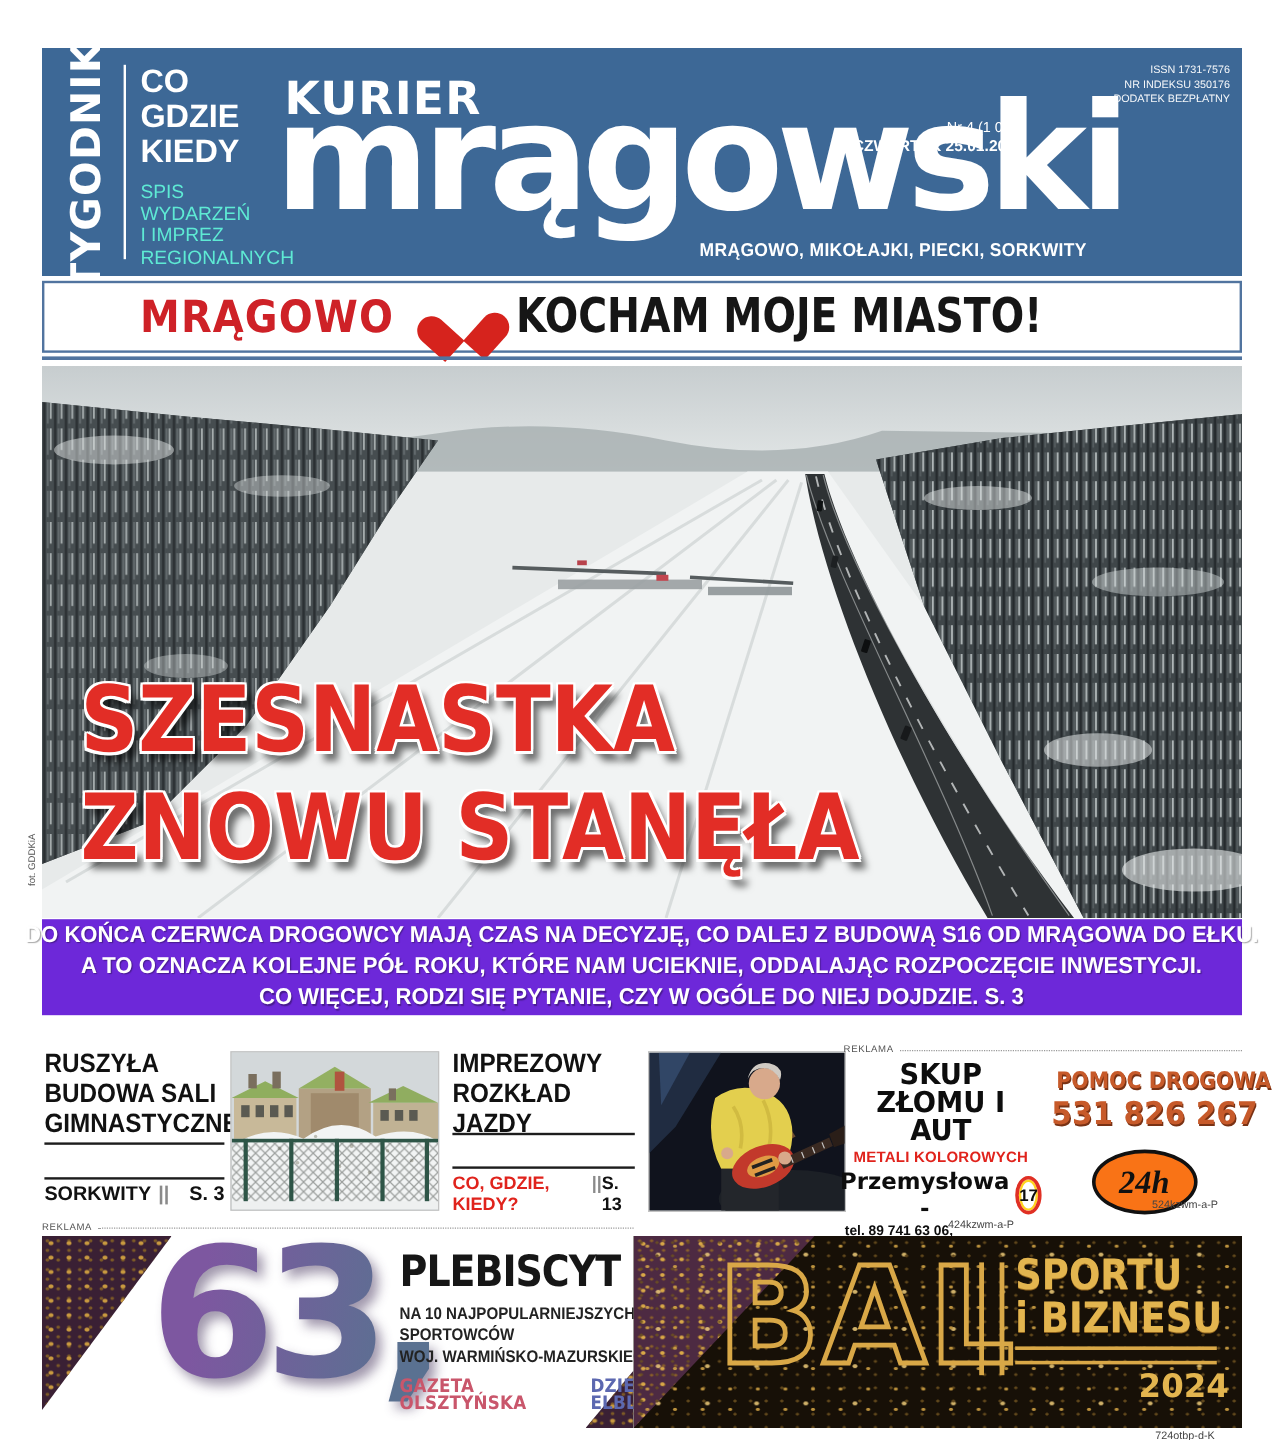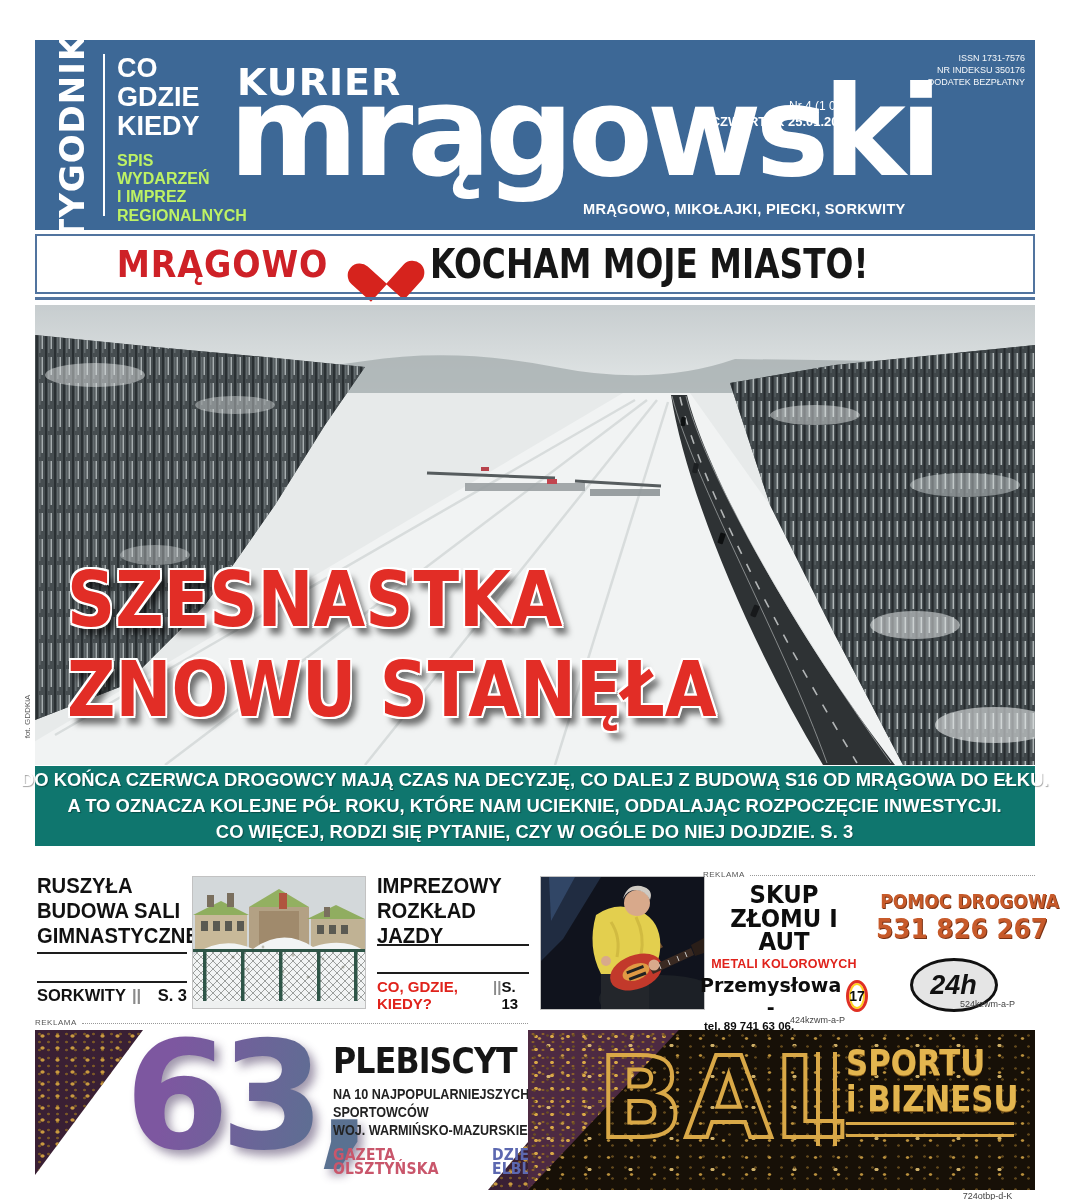--- a/index.html
+++ b/index.html
@@ -6,21 +6,21 @@
   body{font-family:"Liberation Sans", sans-serif;}
   #page{position:relative;width:1070px;height:1200px;background:#ffffff;overflow:hidden;}
   .abs{position:absolute;}
 
   
   #header{left:35px;top:40px;width:1000px;height:190px;background:#3d6896;color:#fff;}
   .tygodnik{left:-59px;top:86px;width:192px;text-align:center;transform:rotate(-90deg);
     font-family:"DejaVu Sans",sans-serif;font-weight:800;font-size:34px;letter-spacing:1px;}
   .hdr-vline{left:68px;top:14px;width:2px;height:162px;background:#ffffff;}
   .topics{left:82px;top:14px;font-size:27px;font-weight:800;line-height:1.07;}
-  .events{left:82px;top:112px;font-size:16px;font-weight:700;line-height:1.14;color:#bef264;}
+  .events{left:82px;top:112px;font-size:16px;font-weight:400;line-height:1.14;color:#5eead4;}
   .kurier{left:202px;top:20px;font-family:"DejaVu Sans",sans-serif;font-weight:800;font-size:38px;letter-spacing:1px;}
   .masthead{left:194px;top:24px;font-family:"DejaVu Sans",sans-serif;font-weight:800;font-size:124px;
     letter-spacing:-6px;line-height:1.1;}
   .subtitle{left:548px;top:160px;font-size:15.5px;font-weight:700;letter-spacing:.3px;
     transform:scaleX(.94);transform-origin:left top;z-index:3;}
   .issue{right:182px;top:12px;text-align:right;line-height:1.25;margin-top:47px;}
   .issue .no{font-size:12px;font-weight:400;}
   .issue .date{font-size:13px;font-weight:700;}
   .legal{right:10px;top:12px;text-align:right;font-size:9px;line-height:1.35;font-weight:400;opacity:.95;}
 
@@ -41,21 +41,21 @@
   #hero{left:35px;top:305px;width:1000px;height:460px;overflow:hidden;}
   #hero svg{display:block;width:100%;height:100%;}
   .headline{left:32px;top:252px;color:#e22d26;font-family:"DejaVu Sans",sans-serif;font-weight:800;
     font-size:76px;line-height:1.14;white-space:nowrap;transform:scaleX(.88);transform-origin:left top;
     text-shadow:-2px -2px 0 #fff,2px -2px 0 #fff,-2px 2px 0 #fff,2px 2px 0 #fff,
       0 -2px 0 #fff,0 2px 0 #fff,-2px 0 0 #fff,2px 0 0 #fff,7px 8px 7px rgba(0,0,0,.55);}
   .credit{left:-8px;top:712px;width:70px;text-align:center;transform:rotate(-90deg);
     font-size:8px;color:#555;}
 
   
-  #caption{left:35px;top:766px;width:1000px;height:80px;background:#0f766e;color:#fff;
+  #caption{left:35px;top:766px;width:1000px;height:80px;background:#6d28d9;color:#fff;
     display:flex;flex-direction:column;align-items:center;justify-content:center;
     font-weight:700;font-size:19px;line-height:1.38;text-shadow:1px 1px 1px rgba(0,0,0,.35);}
   #caption .cap-line{transform:scaleX(.97);white-space:nowrap;}
 
   
   .teaser-title{font-size:22px;font-weight:800;line-height:1.13;color:#111;
     transform:scaleX(.92);transform-origin:left top;white-space:nowrap;}
   .rule{height:2px;background:#1d1d1d;}
   .tagrow{display:flex;align-items:baseline;font-size:16.5px;font-weight:800;color:#111;}
   .tagrow .sep{color:#8a8a8a;margin-left:6px;font-weight:700;}
@@ -86,21 +86,21 @@
   .adcode{font-size:9px;color:#444;}
 
   
   #tow{left:872px;top:890px;width:163px;text-align:center;}
   .tow-title{color:#c75a2a;font-size:19px;font-weight:800;font-family:"DejaVu Sans",sans-serif;
     transform:scaleX(.9);text-shadow:1px 1px 0 #7a3214;white-space:nowrap;}
   .tow-phone{color:#c75a2a;font-size:26px;font-weight:800;font-family:"DejaVu Sans",sans-serif;
     transform:scaleX(.95);text-shadow:1px 1px 0 #7a3214;margin-top:2px;white-space:nowrap;}
   .tow-badge{margin:14px auto 0;width:82px;height:48px;border:3.5px solid #111;border-radius:50%;
     display:flex;align-items:center;justify-content:center;font-size:27px;font-weight:800;
-    font-style:italic;color:#111;background:#e5e5e5;}
+    font-style:italic;color:#111;background:#f97316;font-family:Liberation Serif, serif;}
 
   
   #pleb{left:35px;top:1030px;width:493px;height:160px;background:#fff;overflow:hidden;}
   .tri{background-color:#3a2034;
     background-image:radial-gradient(#c99a3f 1.5px,transparent 2.6px),radial-gradient(#7d5a26 1px,transparent 1.9px);
     background-size:15px 12px,9px 8px;}
   .tri-tl{left:0;top:0;width:108px;height:145px;clip-path:polygon(0 0,100% 0,0 100%);}
   .tri-br{right:0;bottom:0;width:40px;height:48px;clip-path:polygon(100% 0,100% 100%,0 100%);}
   .pleb-num{left:90px;top:-12px;font-family:"DejaVu Sans",sans-serif;font-weight:800;font-size:150px;
     letter-spacing:-9px;line-height:1.05;
@@ -429,17 +429,18 @@
 
   <div id="bal" class="abs">
     <div class="abs bal-wedge"></div>
     <div class="abs bal-confetti"></div>
     <div class="abs bal-word">BAL</div>
     <div class="abs bal-bars"></div>
     <div class="abs bal-right">
       <div class="bal-l1">SPORTU</div>
       <div class="bal-l2">i BIZNESU</div>
       <div class="bal-lines"></div>
+      <div class="bal-year">2024</div>
     </div>
   </div>
   <div class="abs adcode" style="left:940px;top:1191px;width:95px;text-align:center;">724otbp-d-K</div>
 
 </div>
 
 </body></html>

